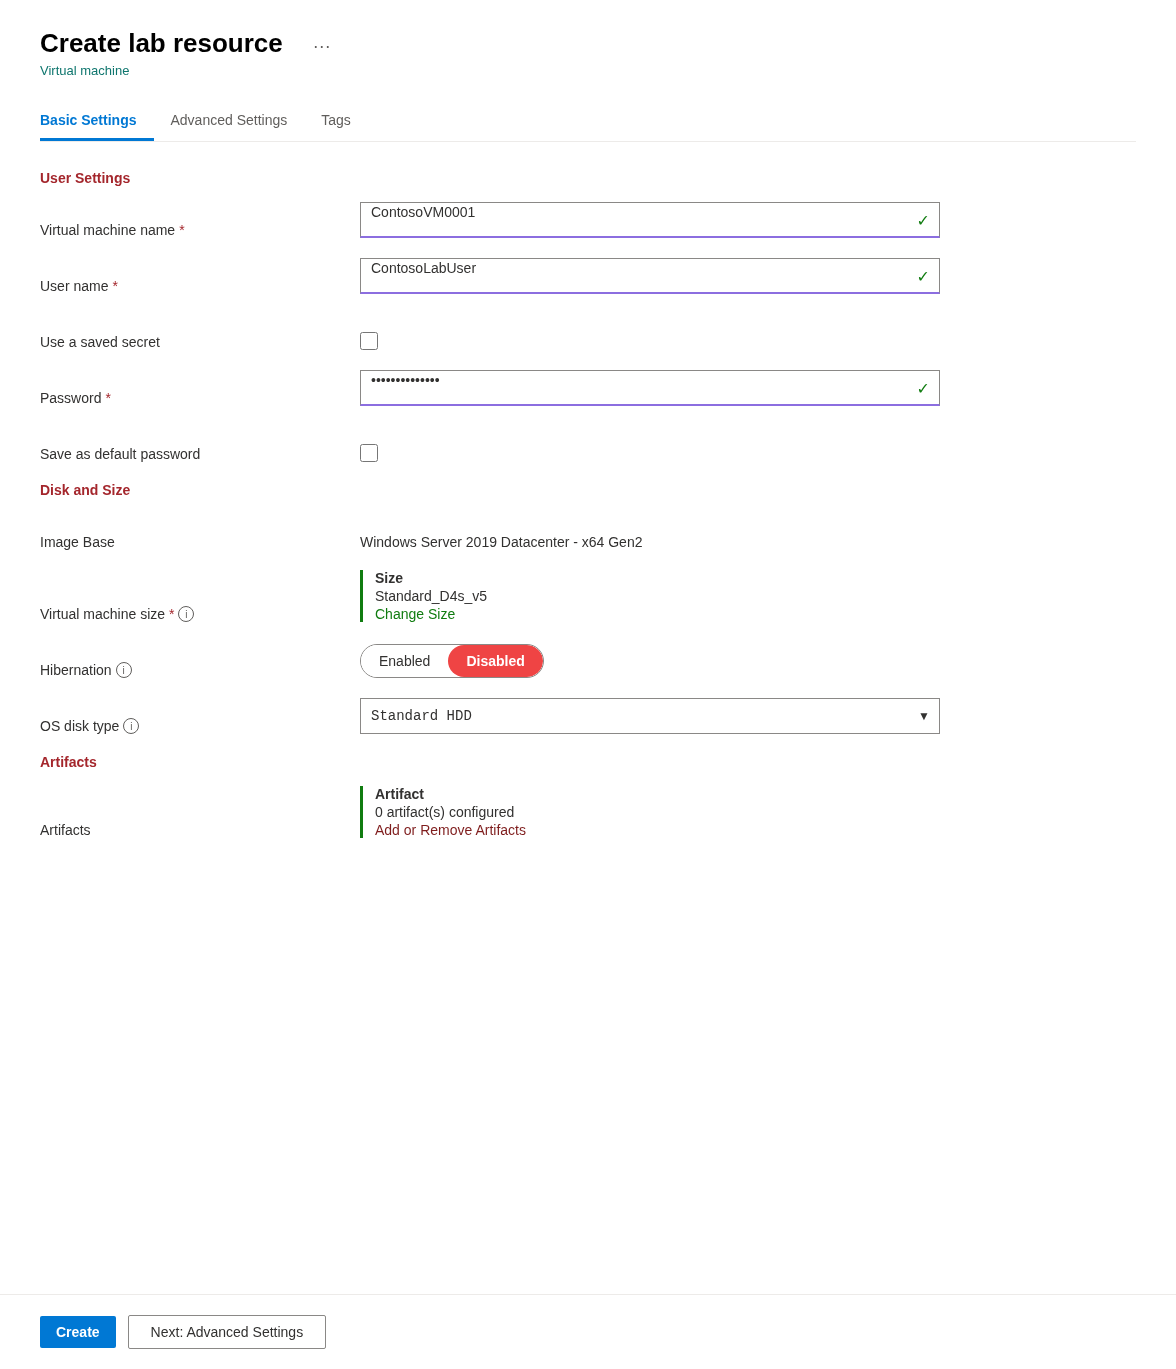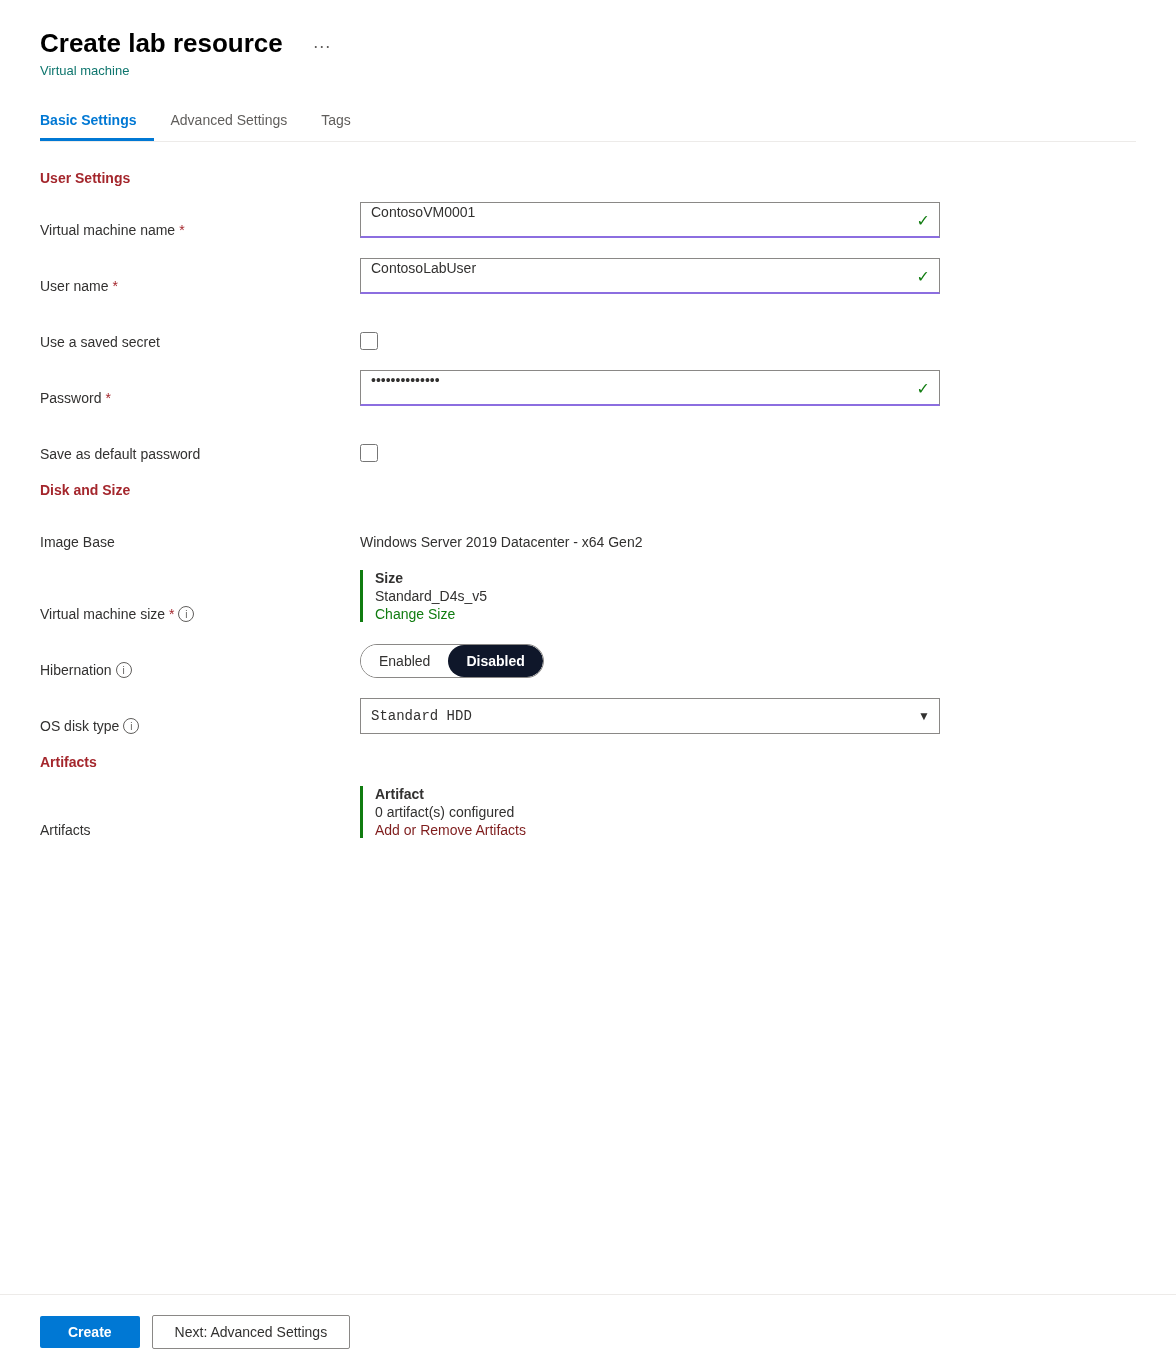--- a/index.html
+++ b/index.html
@@ -188,21 +188,21 @@
       font-size: 14px;
       cursor: pointer;
       background: #fff;
       color: #323130;
       user-select: none;
       display: flex;
       align-items: center;
       height: 100%;
     }
     .toggle-option.selected {
-      background: #0f172a;
+      background: #ef4444;
       color: #fff;
       border-radius: 18px;
       font-weight: 600;
     }
     
     .select-input {
       width: 100%;
       height: 36px;
       border: 1px solid #8a8886;
       padding: 0 10px;
@@ -257,21 +257,21 @@
       padding: 20px 40px;
       display: flex;
       gap: 12px;
       align-items: center;
       background: #fff;
     }
     .btn-primary {
       background: #0078d4;
       color: #fff;
       border: none;
-      padding: 8px 28px;
+      padding: 8px 16px;
       font-size: 14px;
       font-weight: 600;
       cursor: pointer;
       border-radius: 2px;
     }
     .btn-secondary {
       background: #fff;
       color: #323130;
       border: 1px solid #8a8886;
       padding: 8px 22px;

